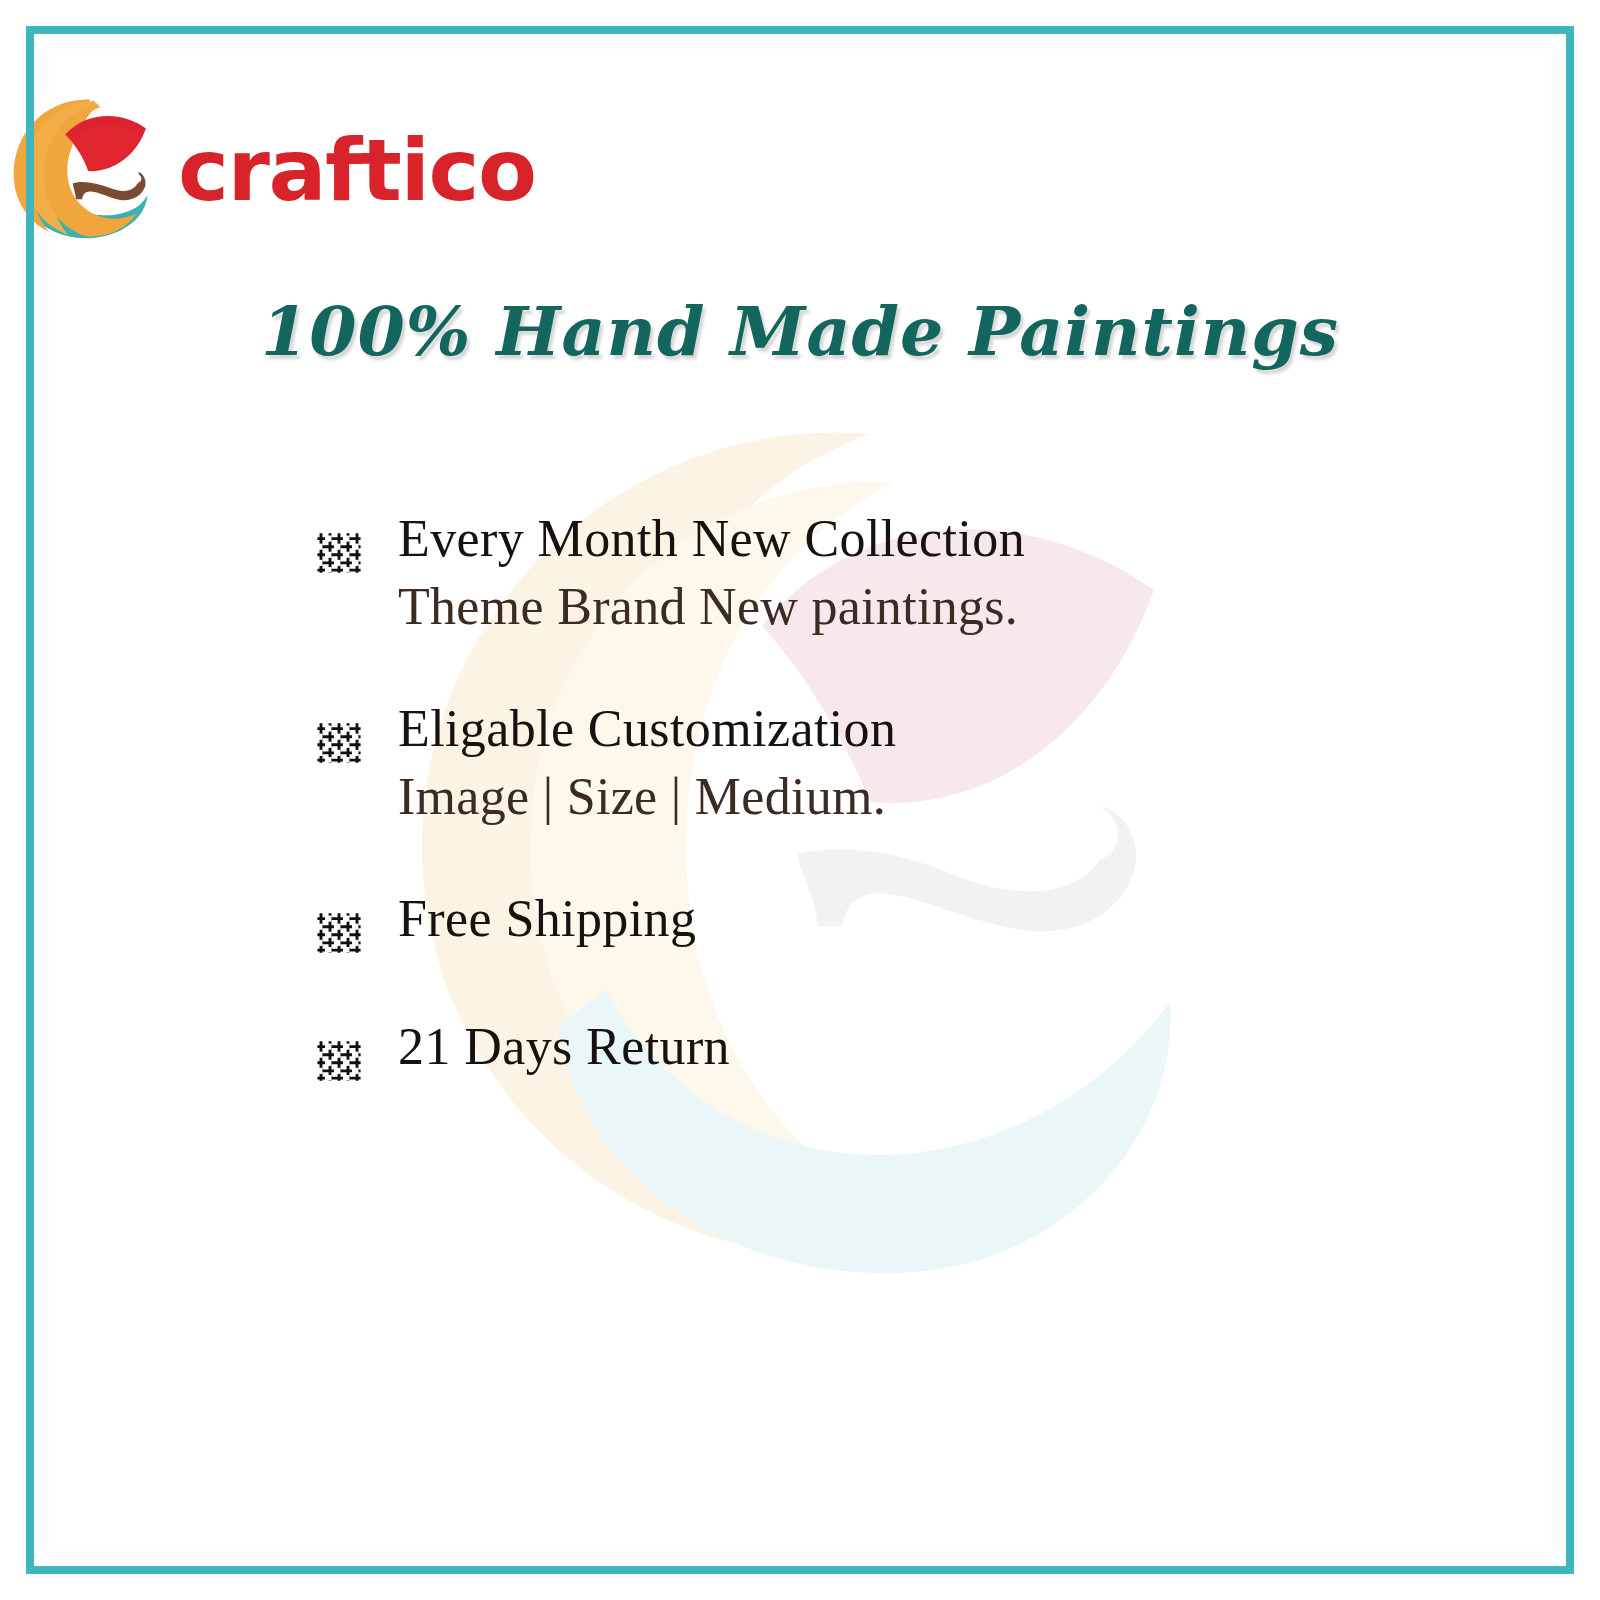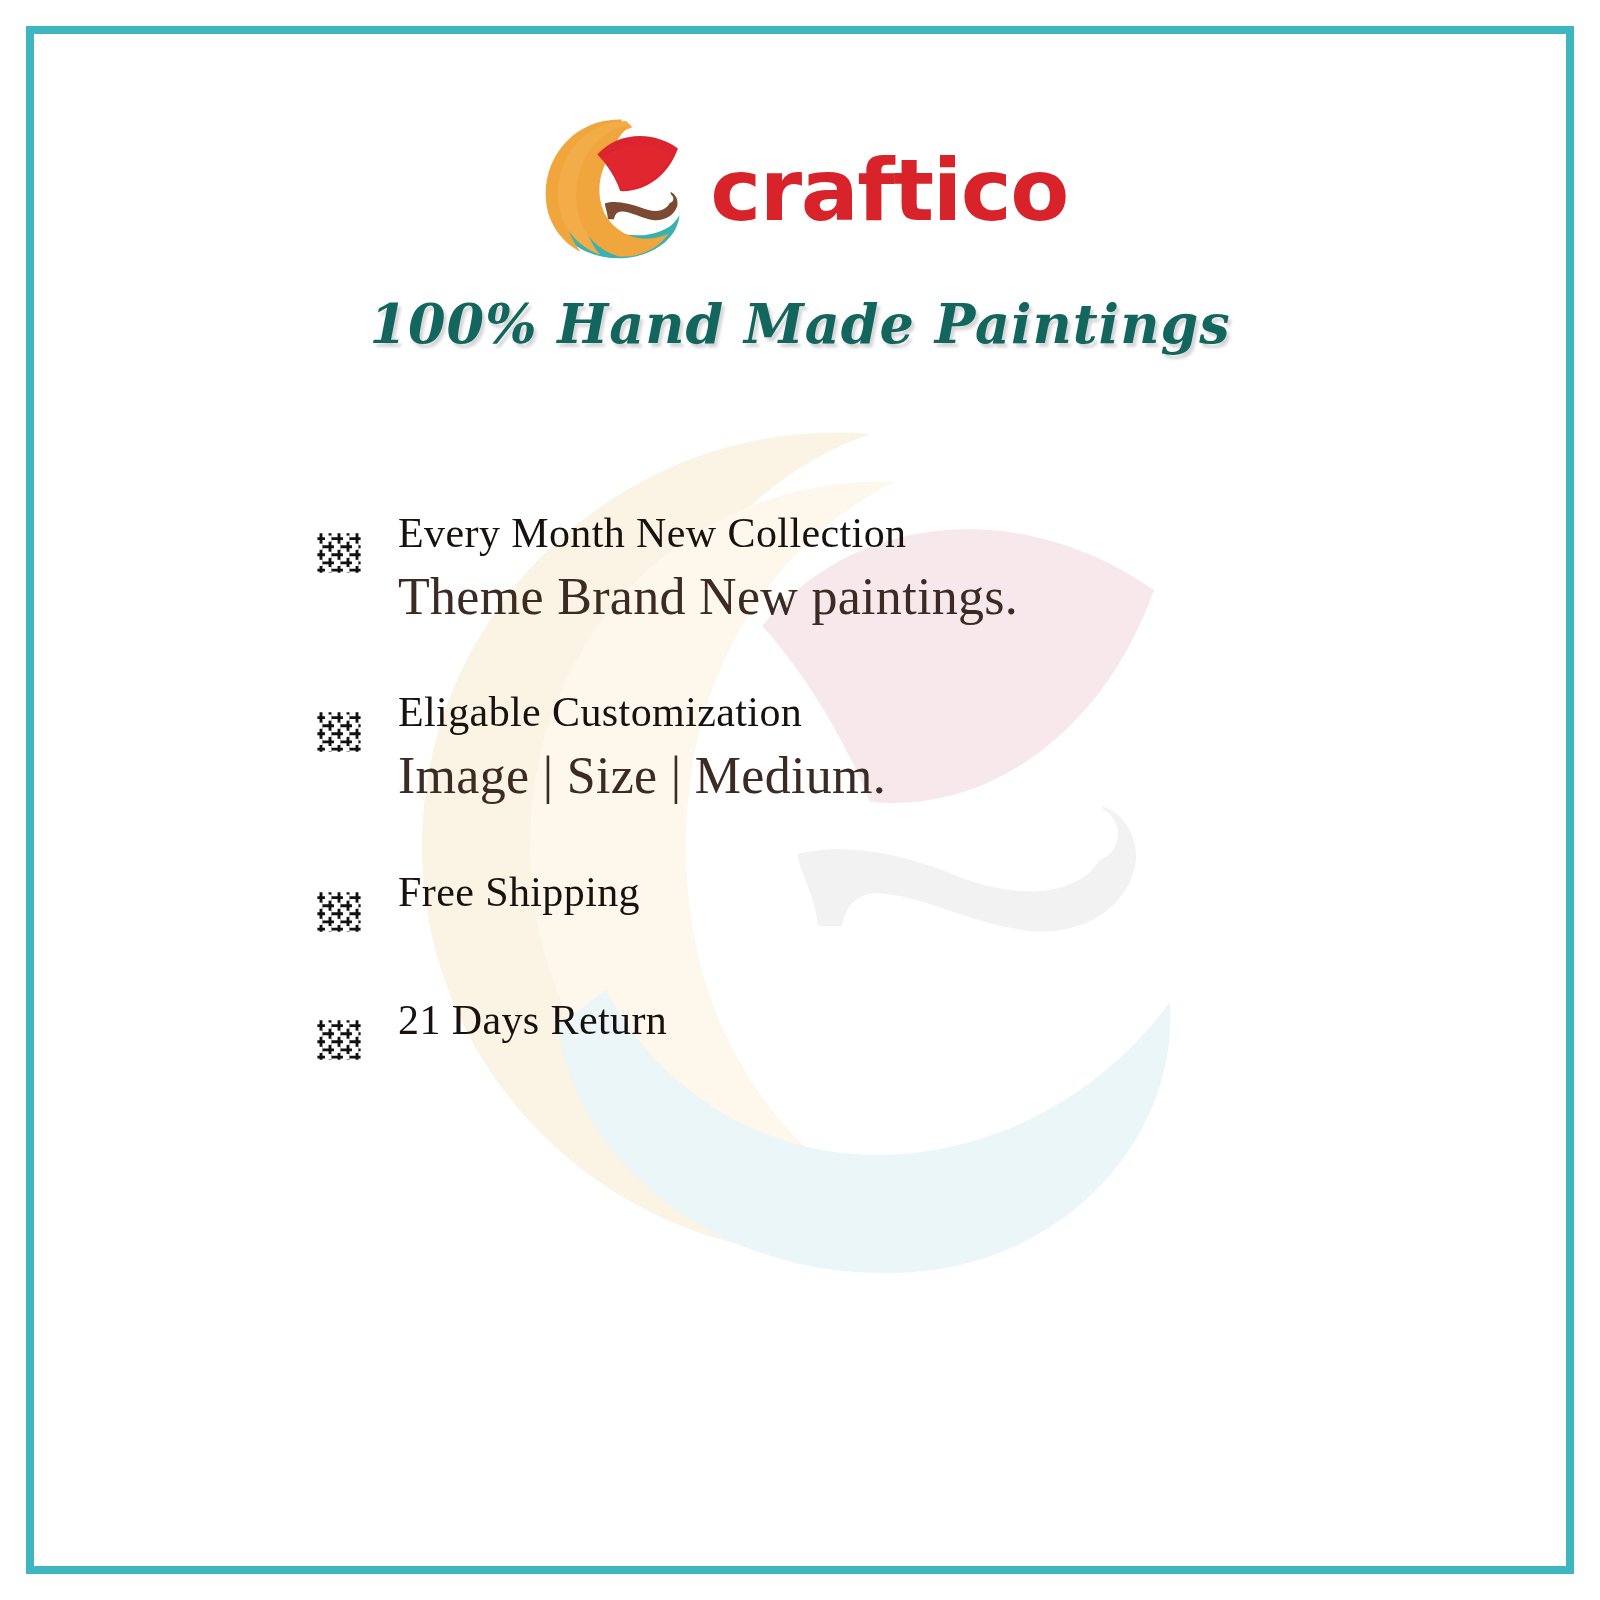--- a/index.html
+++ b/index.html
@@ -44,26 +44,26 @@
     height: 900px;
     z-index: 0;
     opacity: 1;
   }
   .watermark svg { display: block; width: 100%; height: 100%; }
 
   
   .logo-row {
     position: absolute;
     left: 0;
-    top: 108px;
+    top: 88px;
     width: 1600px;
     height: 160px;
     display: flex;
     align-items: center;
-    justify-content: center;
+    justify-content: flex-start;
     gap: 26px;
     z-index: 3;
   }
   .logo-mark {
     width: 152px;
     height: 152px;
     flex: 0 0 auto;
   }
   .logo-mark svg { display:block; width:100%; height:100%; }
 
@@ -81,21 +81,21 @@
   .headline {
     position: absolute;
     left: 0;
     top: 296px;
     width: 1600px;
     text-align: center;
     z-index: 3;
     font-family: "DejaVu Serif", serif;
     font-style: italic;
     font-weight: 700;
-    font-size: 54px;
+    font-size: 68px;
     line-height: 1.05;
     color: #13665e;
     letter-spacing: 1px;
     text-shadow: 3px 4px 3px rgba(120,120,120,0.30);
     white-space: nowrap;
   }
 
   
   .features {
     position: absolute;
@@ -117,21 +117,21 @@
     flex: 0 0 auto;
     margin-top: 14px;
     margin-right: 32px;
   }
   .weave-icon svg { display:block; width:100%; height:100%; }
 
   .feature-text { flex: 1 1 auto; }
 
   .feature-title {
     font-family: "Liberation Serif", serif;
-    font-size: 42px;
+    font-size: 52px;
     line-height: 1.04;
     color: #17120f;
     letter-spacing: 0.4px;
     margin: 0 0 6px 0;
     white-space: nowrap;
   }
   .feature-sub {
     font-family: "Liberation Serif", serif;
     font-size: 52px;
     line-height: 1.34;

